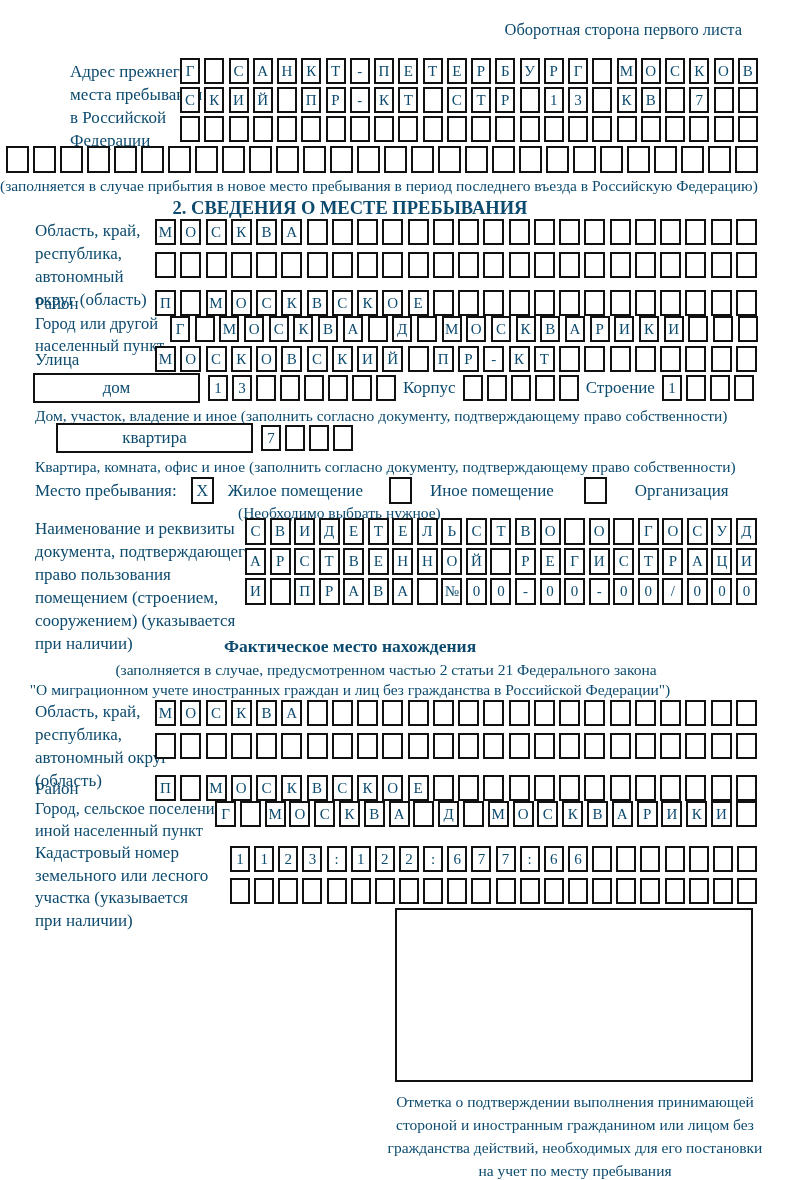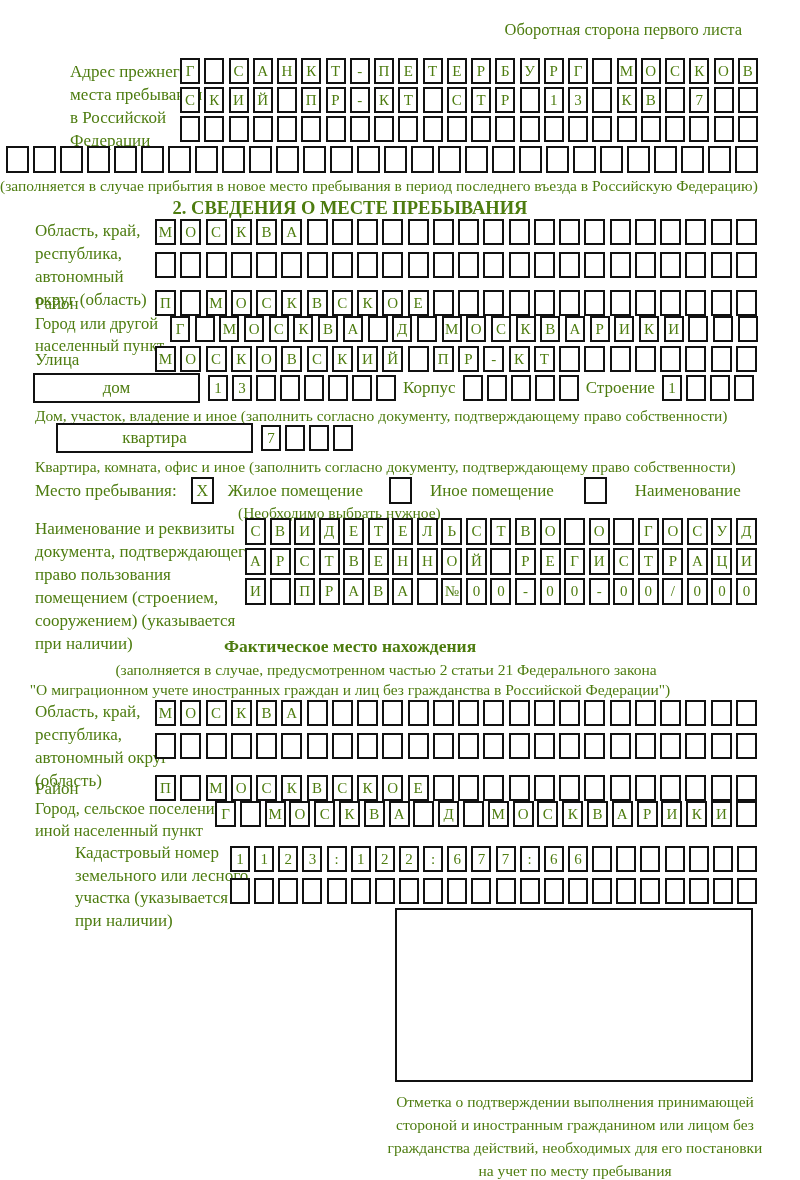--- a/index.html
+++ b/index.html
@@ -1,17 +1,17 @@
 <!DOCTYPE html>
 <html><head>
 <meta charset="utf-8">
 <style>
   html,body{margin:0;padding:0;background:#fff;}
   #page{
-    position:relative;width:800px;height:1180px;background:#fff;color:#4d7c0f;
+    position:relative;width:800px;height:1180px;background:#fff;color:#0c4a6e;
     font-family:"Liberation Serif","DejaVu Serif",serif;overflow:hidden;
   }
   .abs{position:absolute;white-space:nowrap;}
   .lbl{font-size:17px;line-height:23px;}
   .lbl div{white-space:nowrap;}
   .note{font-size:15.5px;}
   .center{left:0;width:700px;text-align:center;}
   .bold{font-weight:bold;}
 
   
@@ -64,21 +64,21 @@
   #factNote1{top:661px;margin-left:36px;}
   #factNote2{top:681px;}
 
   #aRegionLabel{left:35px;top:700px;}
   #aRegionRows{left:155px;top:700px;width:602px;}
   #aRegionRows .cells{margin-bottom:7px;}
   #aDistrictLabel{left:35px;top:777px;}
   #aDistrictRow{left:155px;top:775px;width:602px;}
   #aCityLabel{left:35px;top:798px;font-size:16.5px;line-height:22px;}
   #aCityRow{left:215px;top:801px;width:542px;}
-  #aCadLabel{left:35px;top:842px;line-height:22.5px;margin-left:40px;}
+  #aCadLabel{left:35px;top:842px;line-height:22.5px;}
   #aCadRows{left:230px;top:846px;width:527px;}
   #aCadRows .cells{--cw:20px;margin-bottom:6px;}
 
   #stampBox{left:395px;top:908px;width:358px;height:174px;border:2px solid #111;box-sizing:border-box;background:#fff;}
   #stampNote{left:340px;top:1090px;width:470px;text-align:center;font-size:15.5px;line-height:23px;white-space:normal;}
 </style>
 </head>
 <body>
 
 <div id="page">
@@ -394,21 +394,21 @@
   </div>
   <div id="aptNote" class="abs note">Квартира, комната, офис и иное (заполнить согласно документу, подтверждающему право собственности)</div>
 
   <div id="stayRow" class="abs">
     <span>Место пребывания:</span>
     <span class="chk">X</span>
     <span>Жилое помещение</span>
     <span class="chk" style="margin-left:26px;margin-right:18px;"></span>
     <span>Иное помещение</span>
     <span class="chk" style="margin-left:30px;margin-right:28px;"></span>
-    <span>Наименование</span>
+    <span>Организация</span>
   </div>
   <div id="stayNote" class="abs note">(Необходимо выбрать нужное)</div>
 
   <div id="docLabel" class="abs lbl">
     <div>Наименование и реквизиты</div>
     <div>документа, подтверждающего</div>
     <div>право пользования</div>
     <div>помещением (строением,</div>
     <div>сооружением) (указывается</div>
     <div>при наличии)</div>

